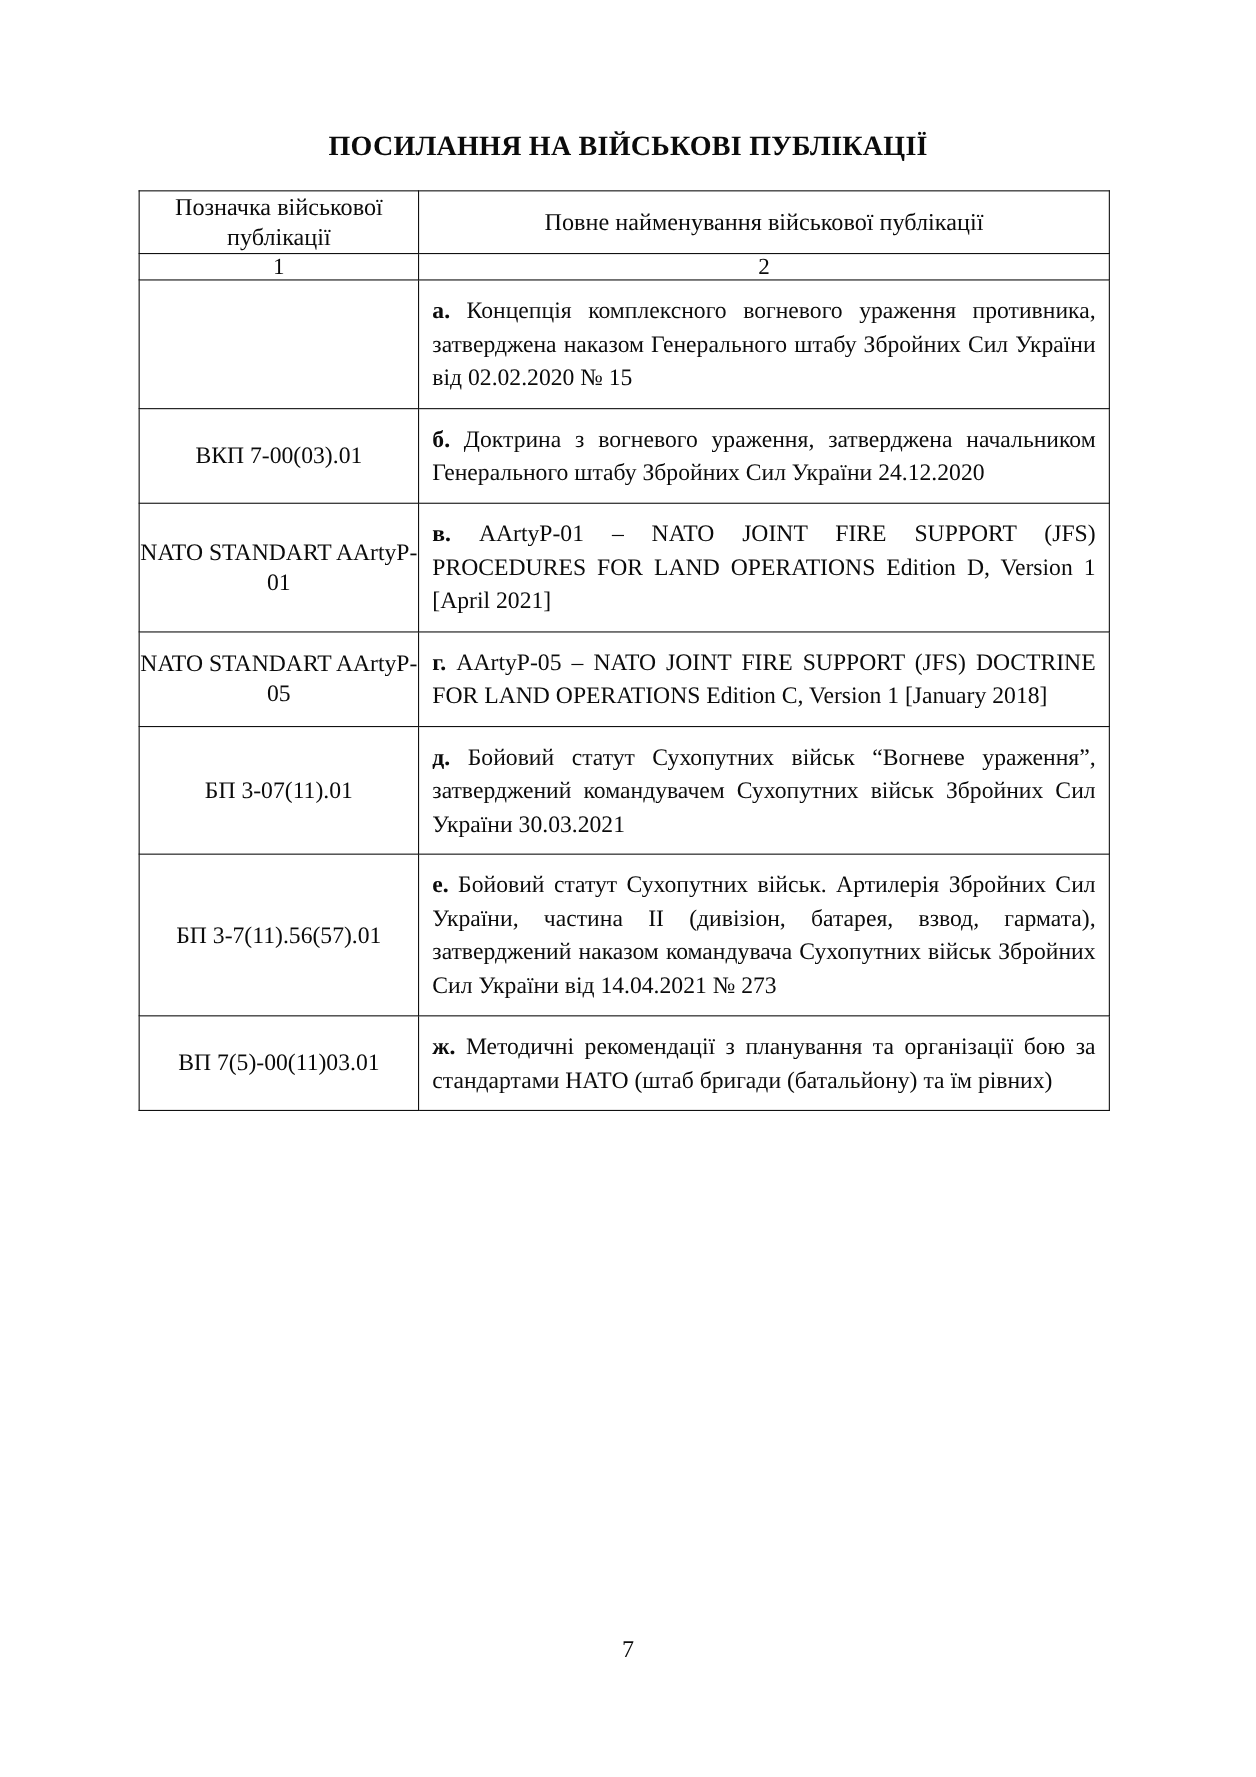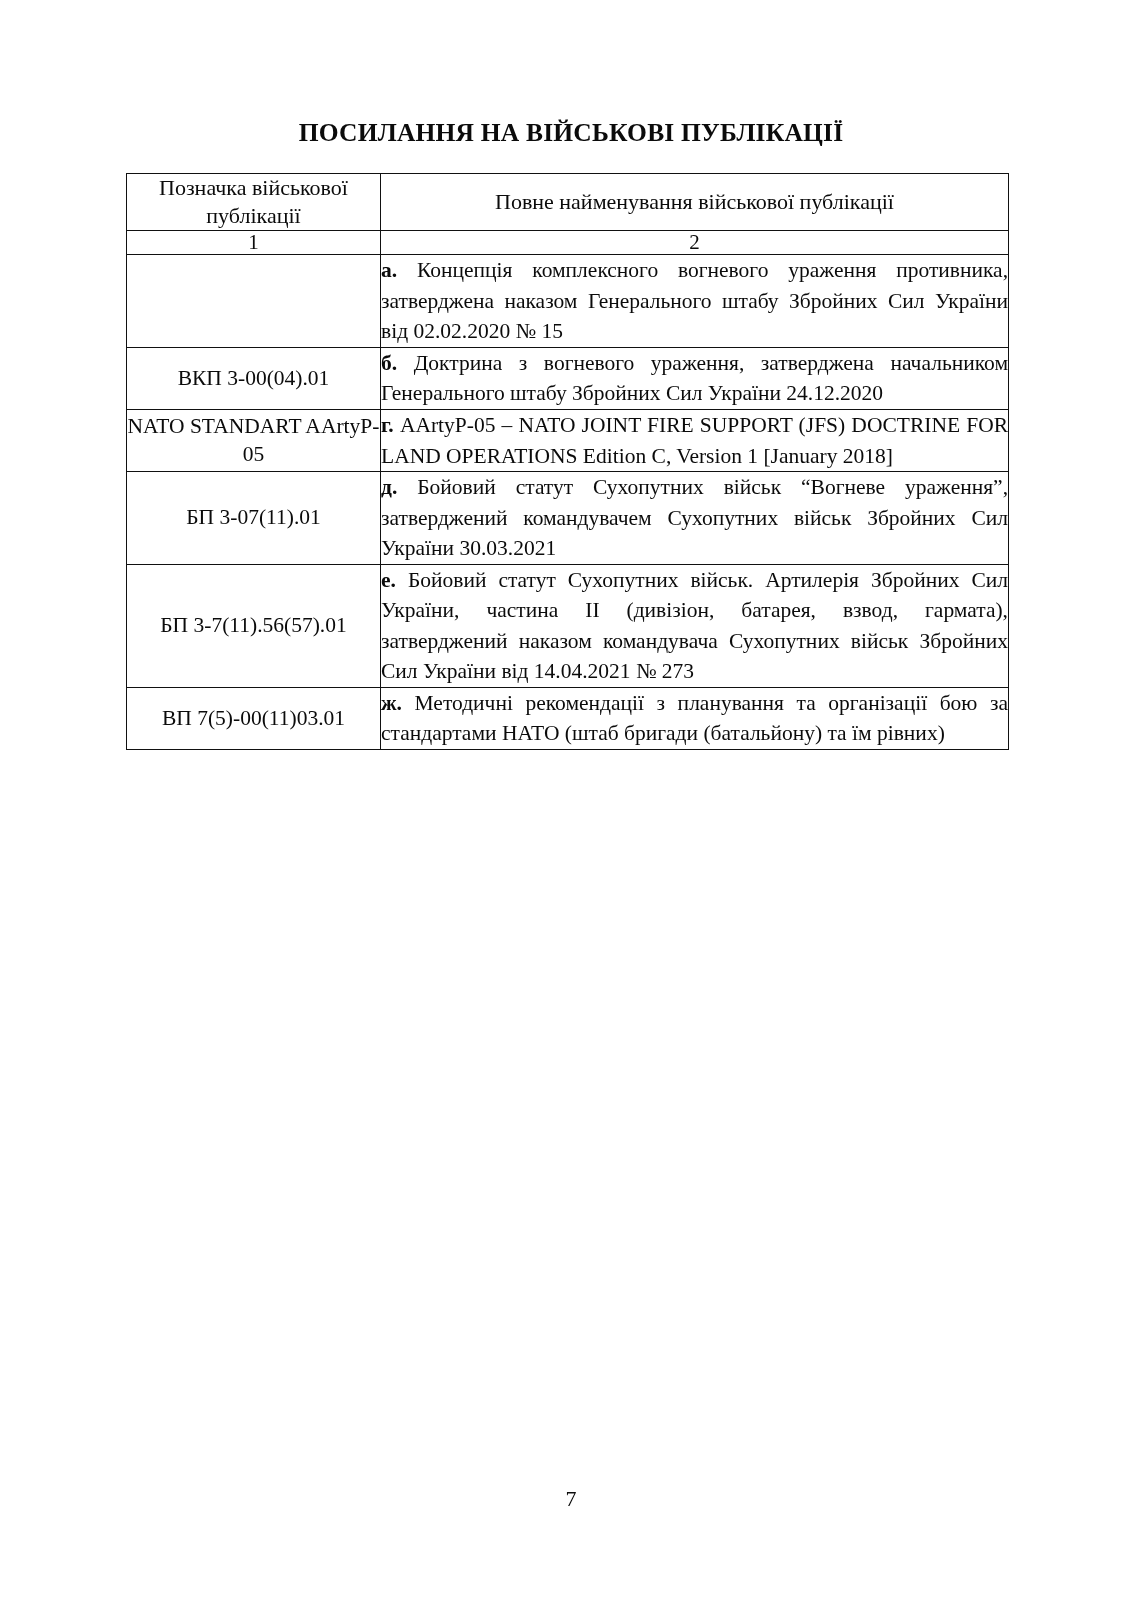--- a/index.html
+++ b/index.html
@@ -87,21 +87,21 @@
     font-size: 21.5px;
     line-height: 1.42;
     padding: 6px 10px 7px 12px;
     vertical-align: top;
     hyphens: none;
   }
   .desc-cell .marker {
     font-weight: bold;
   }
   .desc-cell p {
-    margin: 0;
+    margin: 12px;
     text-align: justify;
     text-align-last: left;
   }
 
   
   .page-number {
     position: absolute;
     left: 0;
     top: 1488px;
     width: 1142px;
@@ -135,26 +135,32 @@
       </tr>
 
       <tr>
         <td class="code-cell"></td>
         <td class="desc-cell">
             <p><span class="marker">а.</span> <span>Концепція комплексного вогневого ураження противника, затверджена наказом Генерального штабу Збройних Сил України від 02.02.2020 № 15</span></p>
           </td>
       </tr>
 
       <tr>
-        <td class="code-cell">ВКП 3-00(04).01</td>
+        <td class="code-cell">ВКП 7-00(03).01</td>
         <td class="desc-cell">
             <p><span class="marker">б.</span> <span>Доктрина з вогневого ураження, затверджена начальником Генерального штабу Збройних Сил України 24.12.2020</span></p>
           </td>
       </tr>
 
+      <tr>
+        <td class="code-cell">NATO STANDART AArtyP-01</td>
+        <td class="desc-cell">
+            <p><span class="marker">в.</span> <span>AArtyP-01 – NATO JOINT FIRE SUPPORT (JFS) PROCEDURES FOR LAND OPERATIONS Edition D, Version 1 [April 2021]</span></p>
+          </td>
+      </tr>
 
       <tr>
         <td class="code-cell">NATO STANDART AArtyP-05</td>
         <td class="desc-cell">
             <p><span class="marker">г.</span> <span>AArtyP-05 – NATO JOINT FIRE SUPPORT (JFS) DOCTRINE FOR LAND OPERATIONS Edition C, Version 1 [January 2018]</span></p>
           </td>
       </tr>
 
       <tr>
         <td class="code-cell">БП 3-07(11).01</td>

